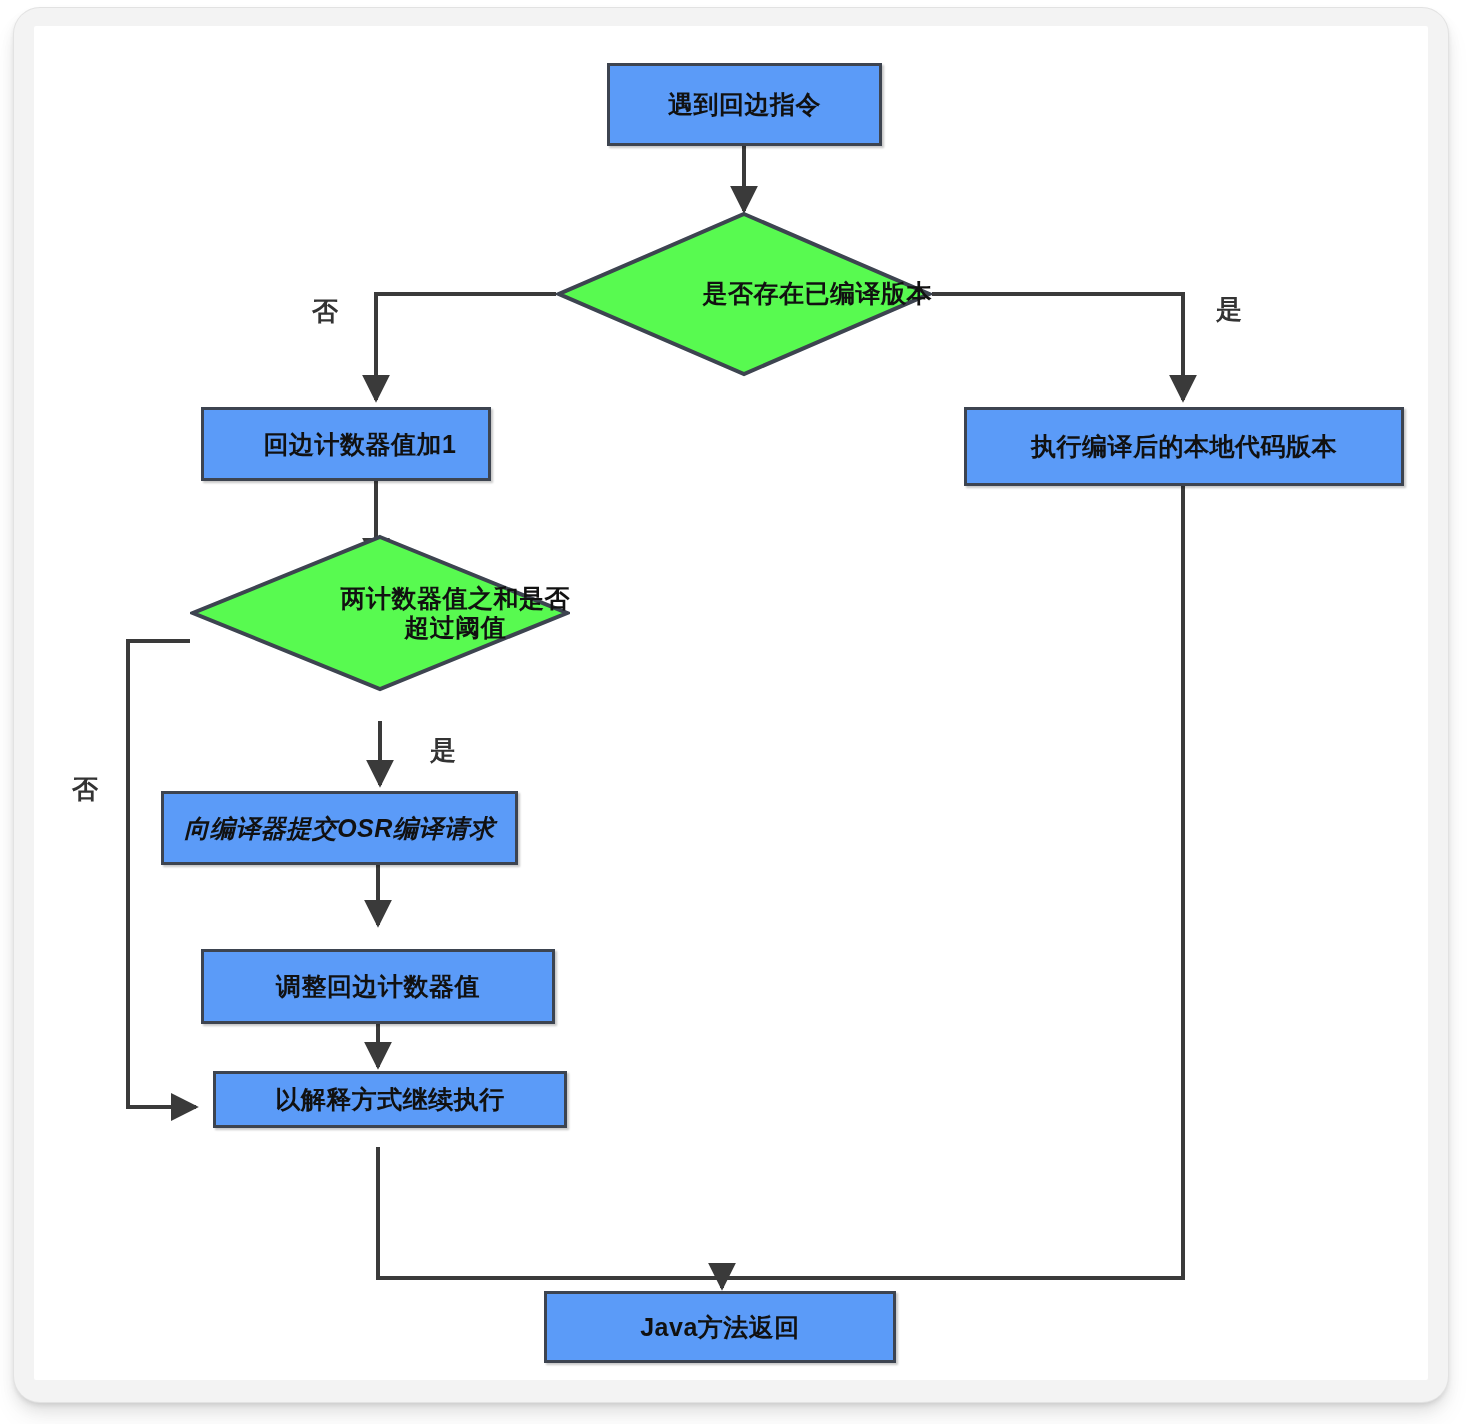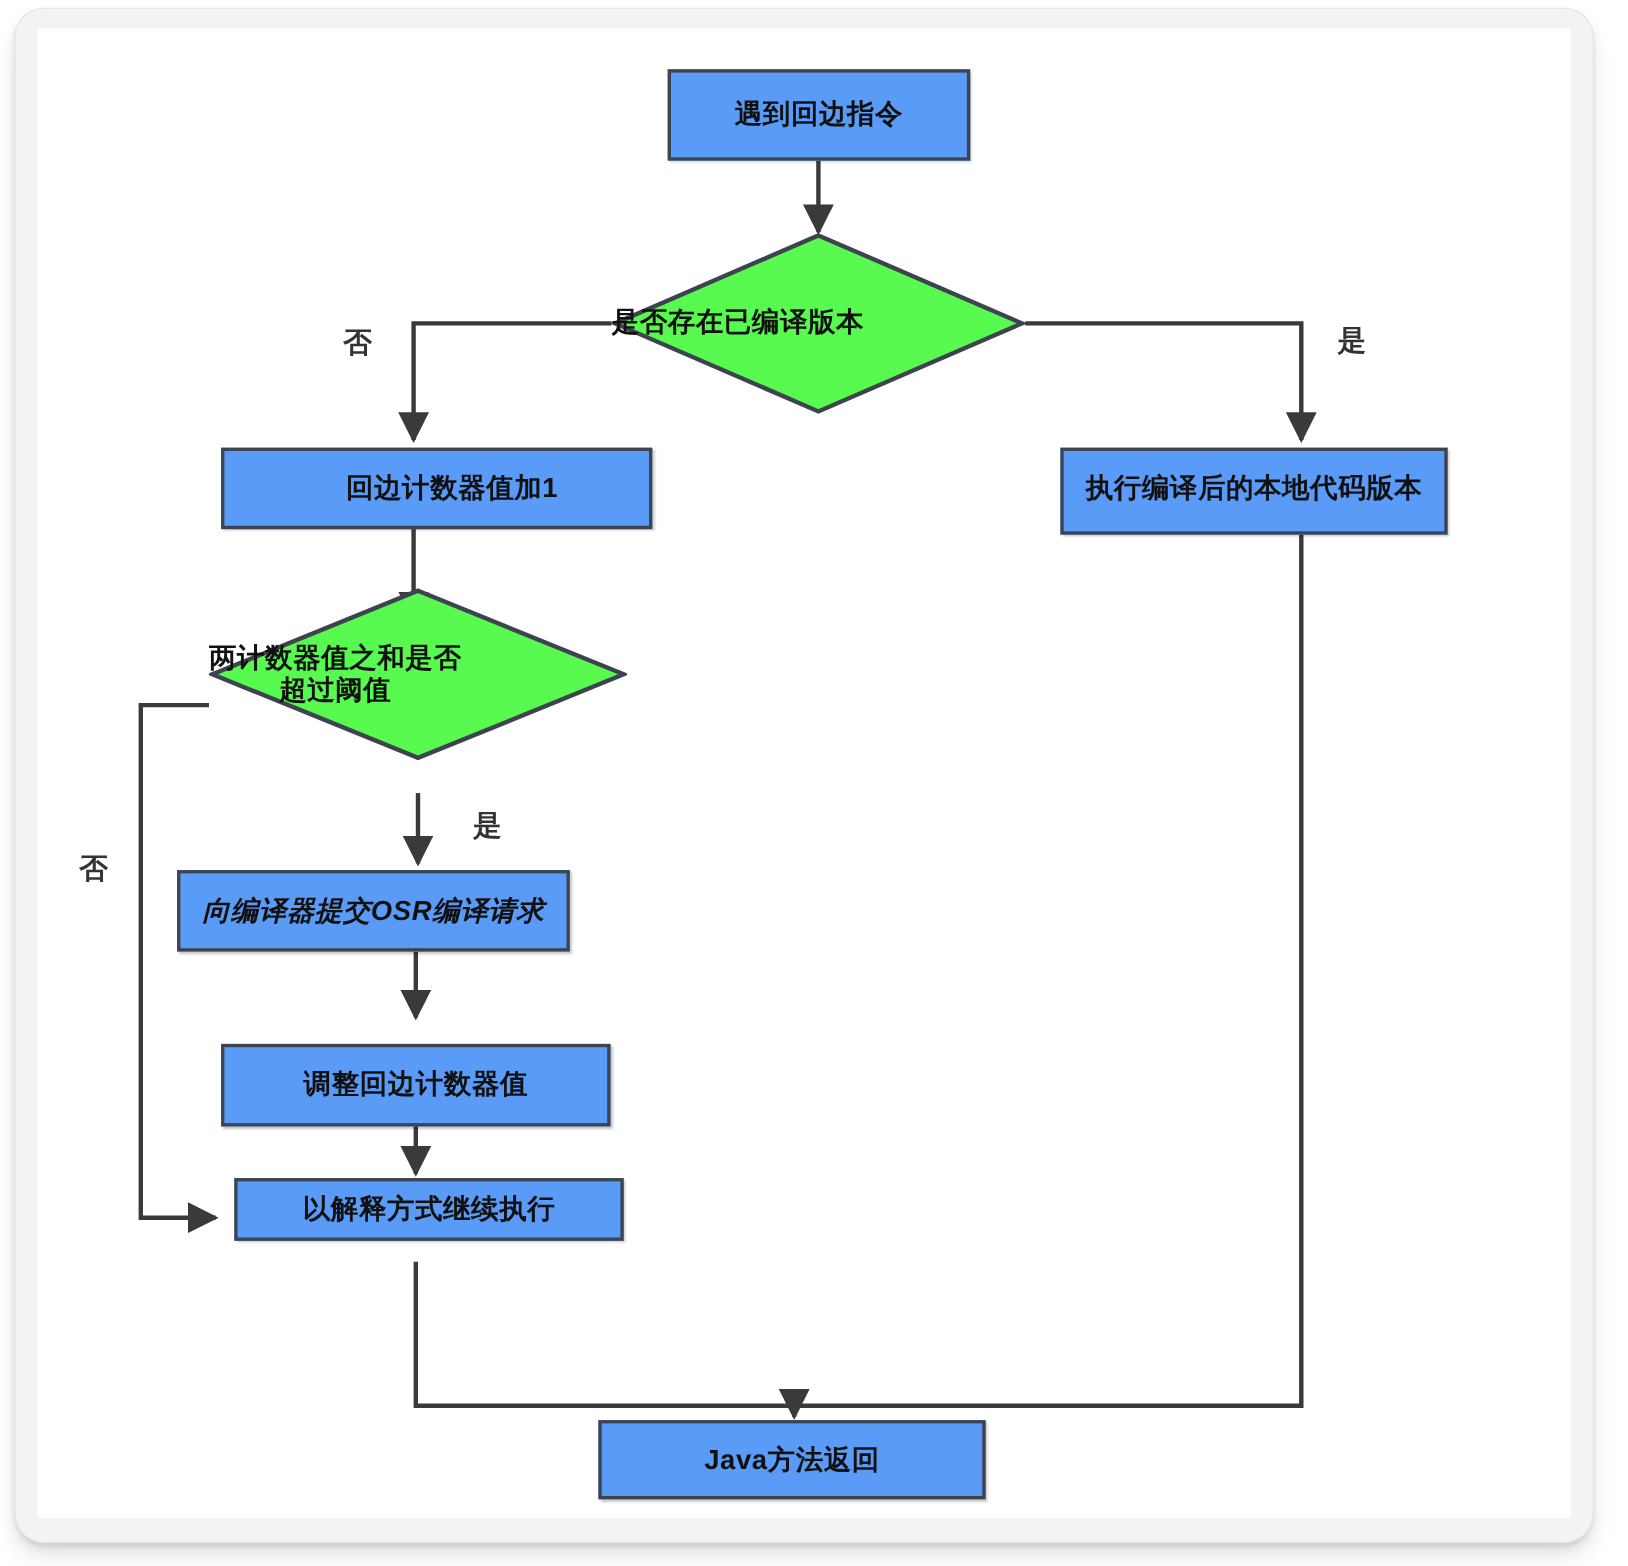--- a/index.html
+++ b/index.html
@@ -66,21 +66,21 @@
     border: 3px solid #3d4450;
     box-shadow: 2px 2px 2px rgba(0,0,0,0.22);
     font-size: 25px;
     line-height: 1.15;
     padding: 0 8px;
   }
   .diamond-wrap {
     position: absolute;
     display: flex;
     align-items: center;
-    justify-content: flex-start;
+    justify-content: flex-end;
   }
   .diamond-shape {
     position: absolute;
     left: 0; top: 0;
     width: 100%;
     height: 100%;
   }
   .diamond-label {
     position: relative;
     z-index: 2;
@@ -143,25 +143,25 @@
     <span>遇到回边指令</span>
   </div>
 
   <div class="diamond-wrap" style="left:556px; top:211px; width:376px; height:166px;">
     <svg class="diamond-shape" viewBox="0 0 376 166" preserveAspectRatio="none">
       <polygon points="188,3 373,83 188,163 3,83" fill="#58fa50" stroke="#3d4450" stroke-width="4"></polygon>
     </svg>
     <span class="diamond-label">是否存在已编译版本</span>
   </div>
 
-  <div class="node box" style="left:201px; top:407px; width:392px; height:74px;padding-left:36px;">
+  <div class="node box" style="left:201px; top:407px; width:290px; height:74px;padding-left:36px;">
     <span>回边计数器值加1</span>
   </div>
 
-  <div class="node box" style="left:964px; top:407px; width:352px; height:79px;font-family:Liberation Mono, monospace;">
+  <div class="node box" style="left:964px; top:407px; width:440px; height:79px;">
     <span>执行编译后的本地代码版本</span>
   </div>
 
   <div class="diamond-wrap" style="left:190px; top:534px; width:380px; height:158px;">
     <svg class="diamond-shape" viewBox="0 0 380 158" preserveAspectRatio="none">
       <polygon points="190,3 377,79 190,155 3,79" fill="#58fa50" stroke="#3d4450" stroke-width="4"></polygon>
     </svg>
     <span class="diamond-label">两计数器值之和是否
 超过阈值</span>
   </div>

